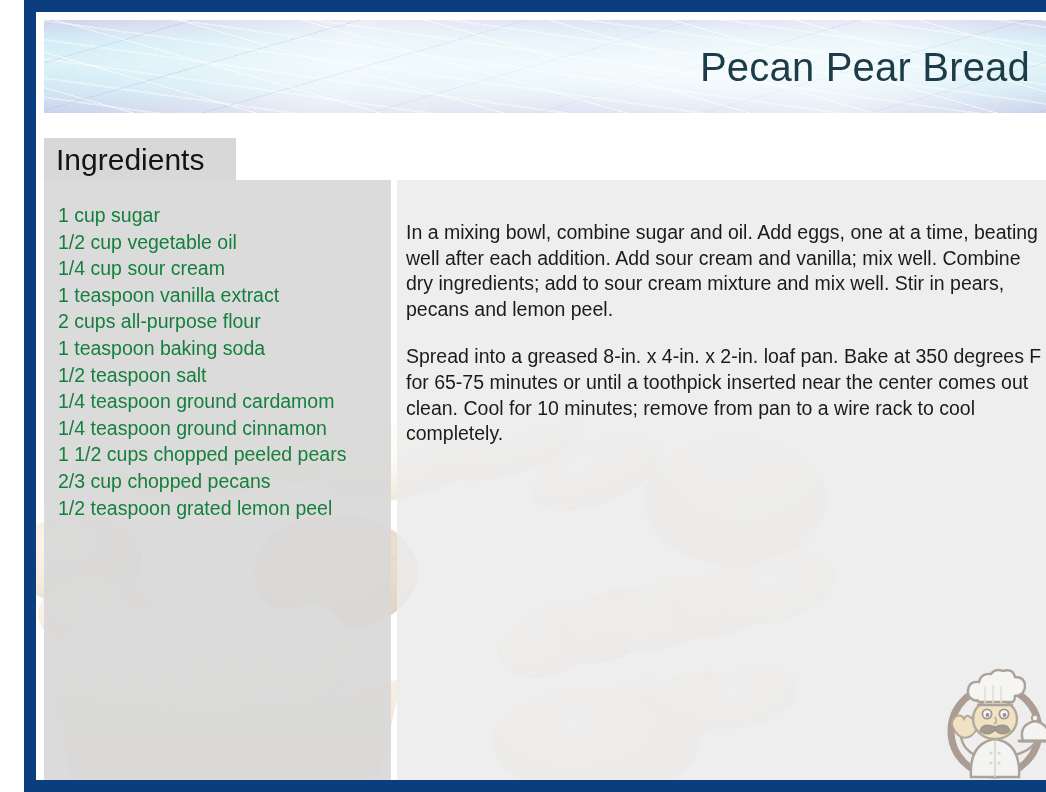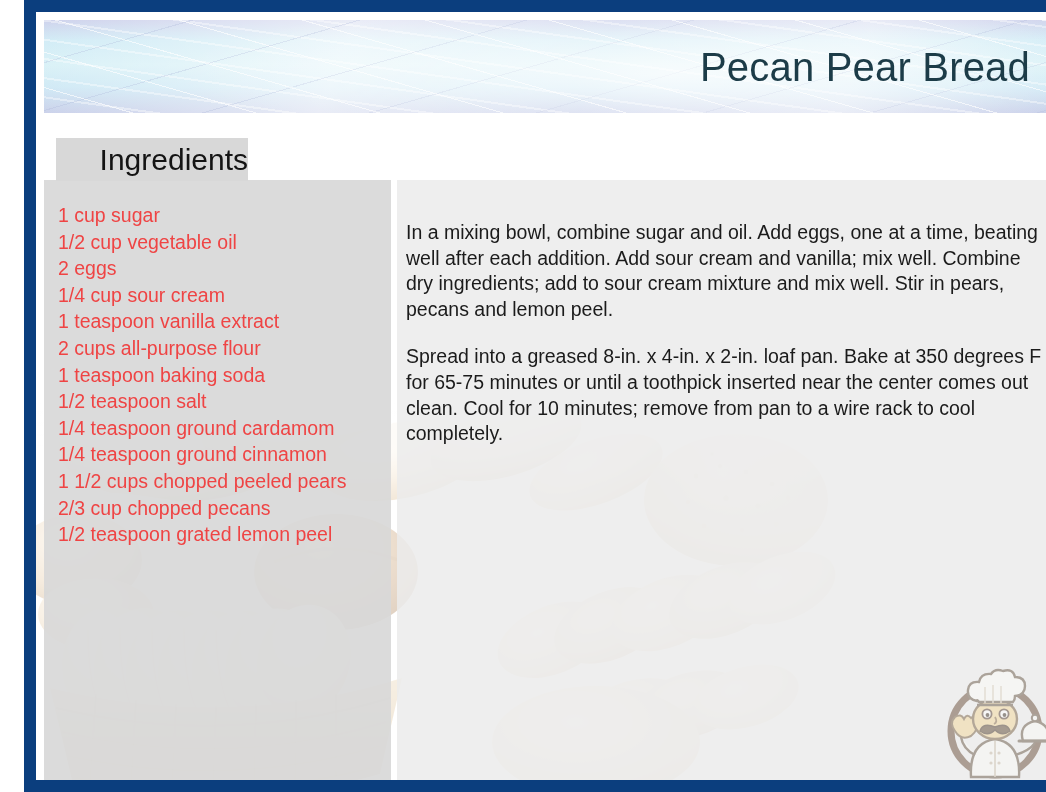--- a/index.html
+++ b/index.html
@@ -105,26 +105,25 @@
   }
 
   .panel-tab {
     position: absolute;
     box-sizing: border-box;
     display: flex;
     align-items: center;
     padding-left: 12px;
   }
   #ingredients-tab {
-    left: 20px;
+    left: 8px;
     top: 126px;
     width: 192px;
     height: 43px;
     background: #d8d8d8;
-    justify-content: flex-end;
   }
   #directions-tab {
     left: 361px;
     top: 126px;
     width: 164px;
     height: 43px;
     background: #ebebeb;
   }
   .panel-tab .tab-label {
     font-size: 30px;
@@ -133,21 +132,21 @@
   }
 
   
   #ingredients-list {
     position: absolute;
     left: 22px;
     top: 190px;
     width: 330px;
     font-size: 19.5px;
     line-height: 26.6px;
-    color: #ef4444;
+    color: #15803d;
   }
   #ingredients-list .ing-item {
     white-space: nowrap;
   }
 
   #directions-body {
     position: absolute;
     left: 370px;
     top: 208px;
     width: 640px;
@@ -308,21 +307,20 @@
     <rect x="0" y="0" width="1022" height="378" fill="url(#fadeTop)"></rect>
   </svg>
 
   <div class="panel" id="ingredients-panel"></div>
   <div class="panel-tab" id="ingredients-tab">
     <span class="tab-label">Ingredients</span>
   </div>
   <div id="ingredients-list">
     <div class="ing-item">1 cup sugar</div>
     <div class="ing-item">1/2 cup vegetable oil</div>
-    <div class="ing-item">2 eggs</div>
     <div class="ing-item">1/4 cup sour cream</div>
     <div class="ing-item">1 teaspoon vanilla extract</div>
     <div class="ing-item">2 cups all-purpose flour</div>
     <div class="ing-item">1 teaspoon baking soda</div>
     <div class="ing-item">1/2 teaspoon salt</div>
     <div class="ing-item">1/4 teaspoon ground cardamom</div>
     <div class="ing-item">1/4 teaspoon ground cinnamon</div>
     <div class="ing-item">1 1/2 cups chopped peeled pears</div>
     <div class="ing-item">2/3 cup chopped pecans</div>
     <div class="ing-item">1/2 teaspoon grated lemon peel</div>

